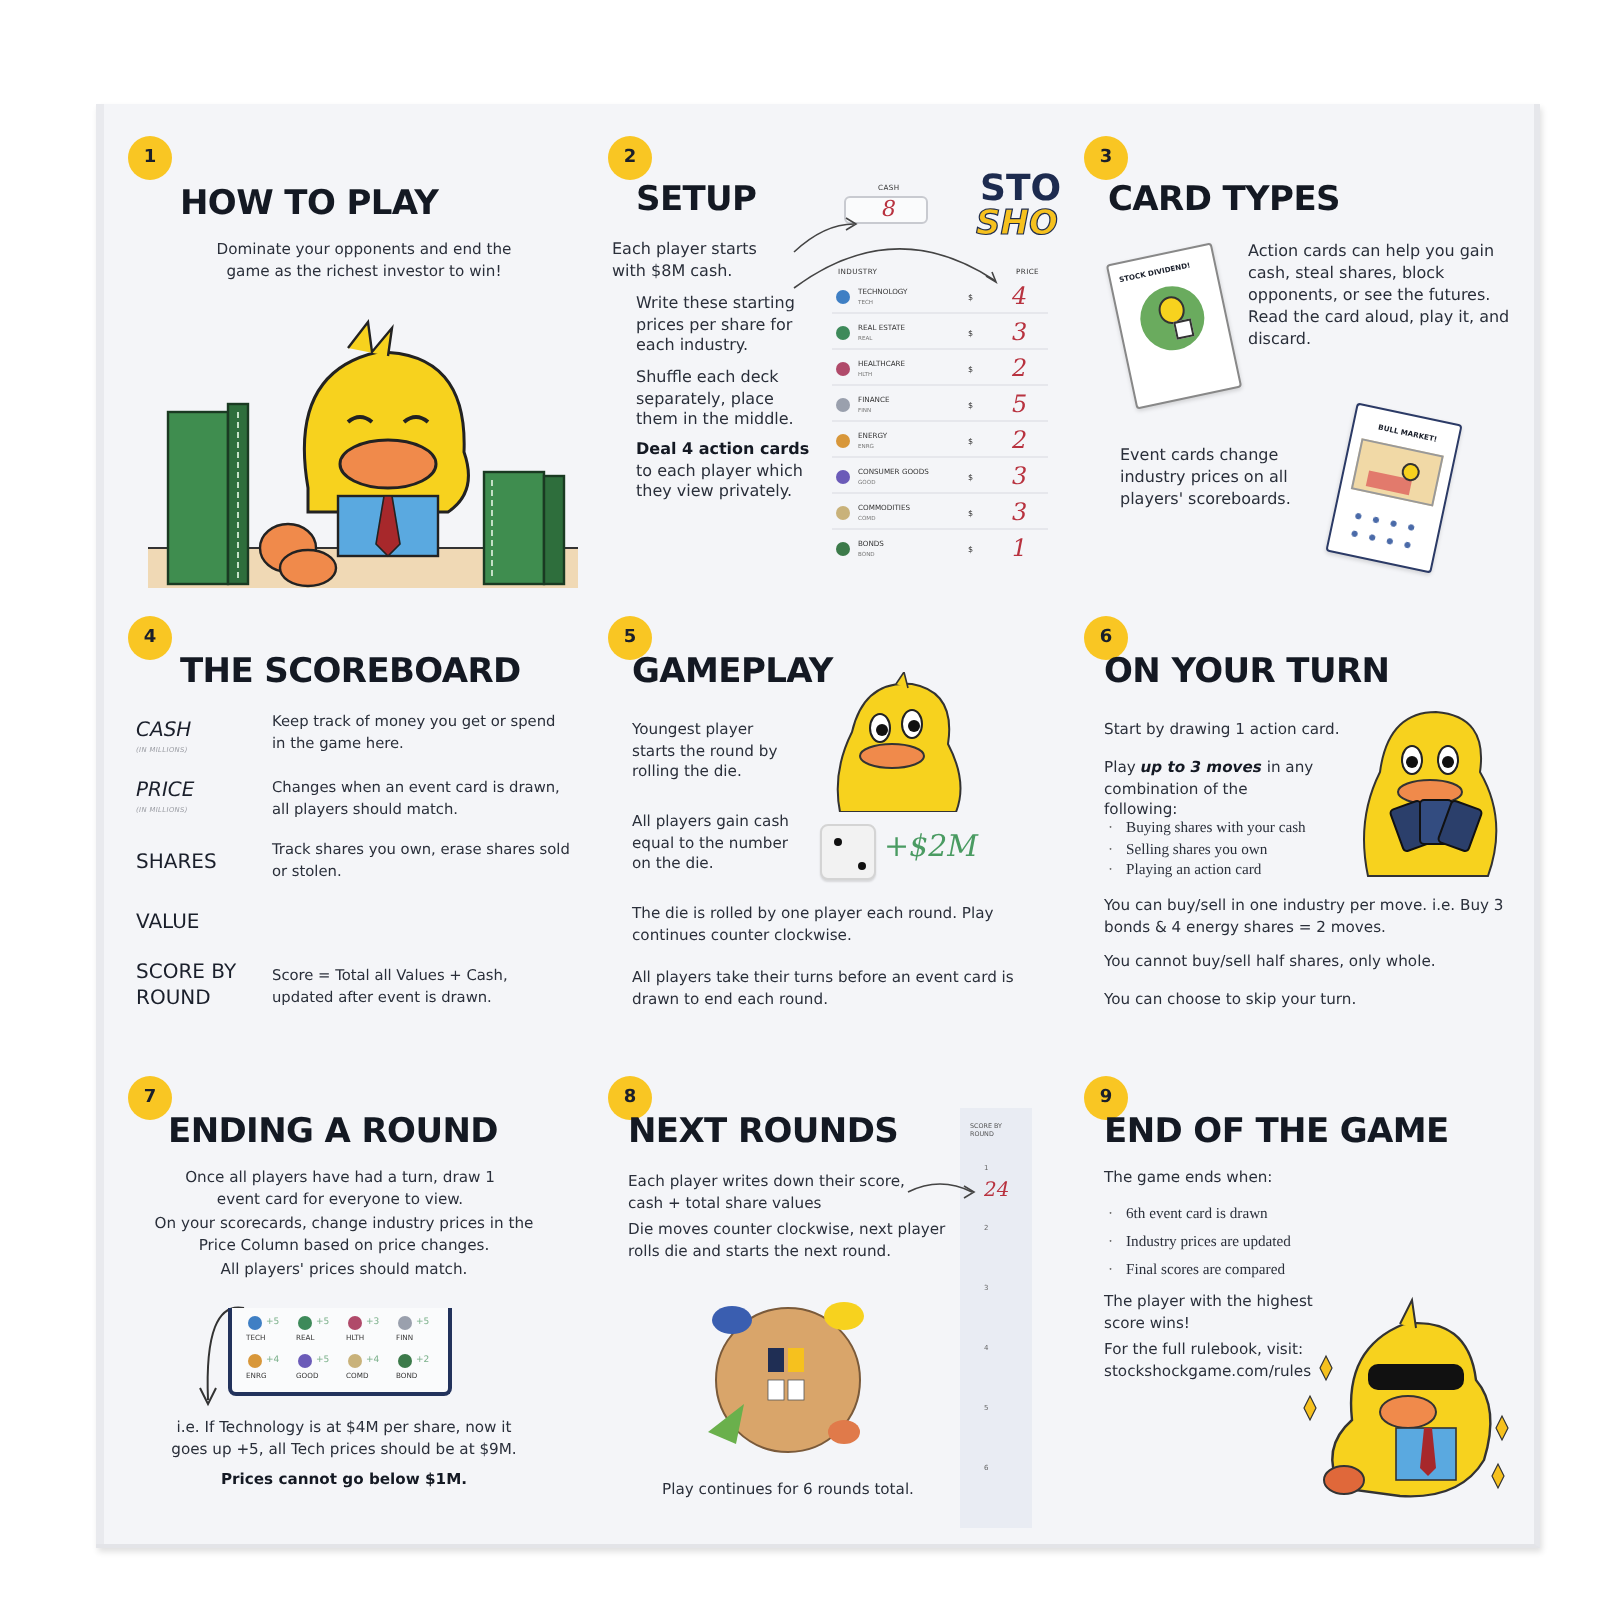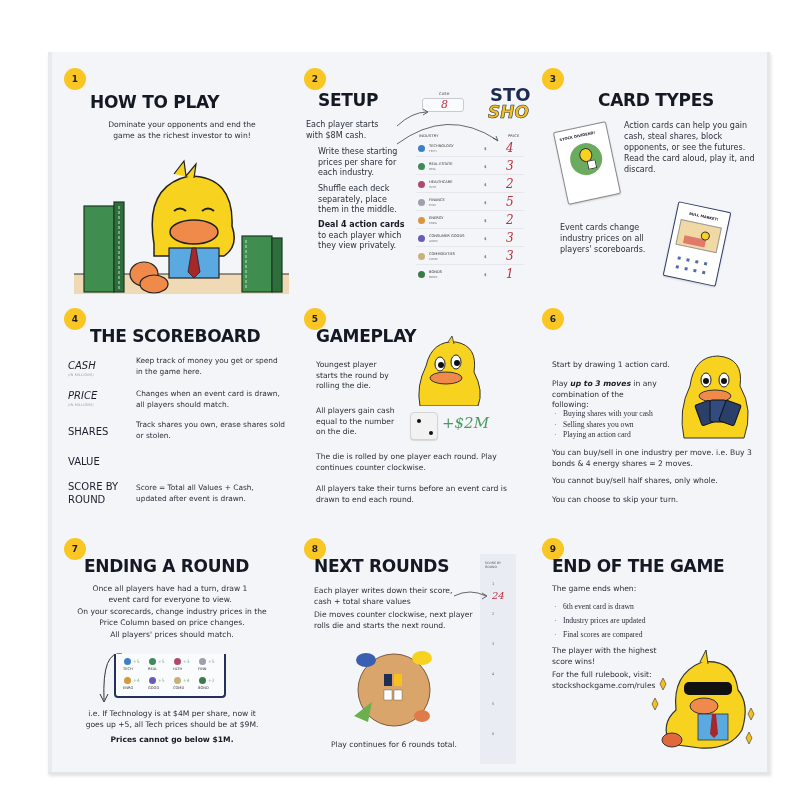--- a/index.html
+++ b/index.html
@@ -184,21 +184,21 @@
       <div class="ind-dot" style="background:#3c7a4a;"></div>
       <div class="ind-name">BONDS</div>
       <div class="ind-abbr">BOND</div>
       <div class="ind-dollar">$</div>
       <div class="ind-price">1</div>
     </div>
   </div>
 
   <div class="panel" style="left:482px;top:4px;">
     <div class="badge">3</div>
-    <div class="title" style="left:24px;top:34px;margin-left:44px;">CARD TYPES</div>
+    <div class="title" style="left:24px;top:34px;">CARD TYPES</div>
     <div class="card" style="left:30px;top:70px;width:54px;height:74px;transform:rotate(-12deg);">
       <div style="position:absolute;left:4px;top:6px;font-size:3.6px;font-weight:bold;">STOCK DIVIDEND!</div>
       <div style="position:absolute;left:10px;top:16px;width:32px;height:32px;border-radius:50%;background:#6aab5e;">
         <div style="position:absolute;left:10px;top:5px;width:13px;height:14px;border-radius:50%;background:#f7d21e;border:0.6px solid #333;"></div>
         <div style="position:absolute;left:16px;top:18px;width:9px;height:9px;background:#fff;border:0.6px solid #333;"></div>
       </div>
     </div>
     <div class="txt" style="left:30px;top:166px;width:100px;font-size:8px;line-height:11px;">Event cards change industry prices on all players' scoreboards.</div>
     <div class="txt" style="left:94px;top:64px;width:140px;font-size:8px;line-height:11px;">Action cards can help you gain cash, steal shares, block opponents, or see the futures. Read the card aloud, play it, and discard.</div>
     <div class="card dark" style="left:140px;top:150px;width:54px;height:76px;transform:rotate(12deg);">
@@ -245,20 +245,21 @@
       <div class="pip" style="left:6px;top:6px;"></div>
       <div class="pip" style="left:18px;top:18px;"></div>
     </div>
     <div class="plus2m" style="left:150px;top:118px;">+$2M</div>
     <div class="txt" style="left:24px;top:156px;width:200px;">The die is rolled by one player each round. Play continues counter clockwise.</div>
     <div class="txt" style="left:24px;top:188px;width:200px;">All players take their turns before an event card is drawn to end each round.</div>
   </div>
 
   <div class="panel" style="left:482px;top:244px;">
     <div class="badge">6</div>
+    <div class="title" style="left:22px;top:30px;">ON YOUR TURN</div>
     <div class="txt" style="left:22px;top:64px;width:130px;">Start by drawing 1 action card.</div>
     <div class="txt" style="left:22px;top:83px;width:110px;">
       <span>Play </span><b style="font-style:italic;">up to 3 moves</b><span> in any combination of the following:</span>
     </div>
     <ul class="txt bullets" style="left:22px;top:113px;width:130px;">
       <li>Buying shares with your cash</li>
       <li>Selling shares you own</li>
       <li>Playing an action card</li>
     </ul>
     <svg style="position:absolute;left:148px;top:54px;width:76px;height:90px;" viewBox="0 0 76 90">

